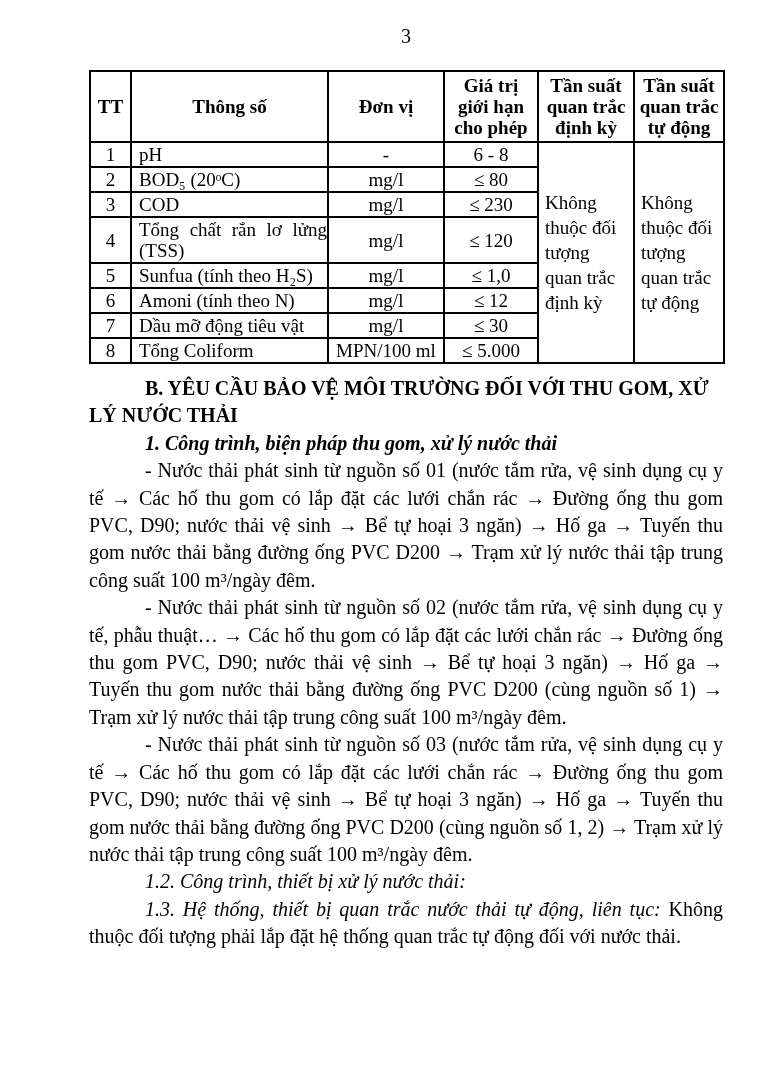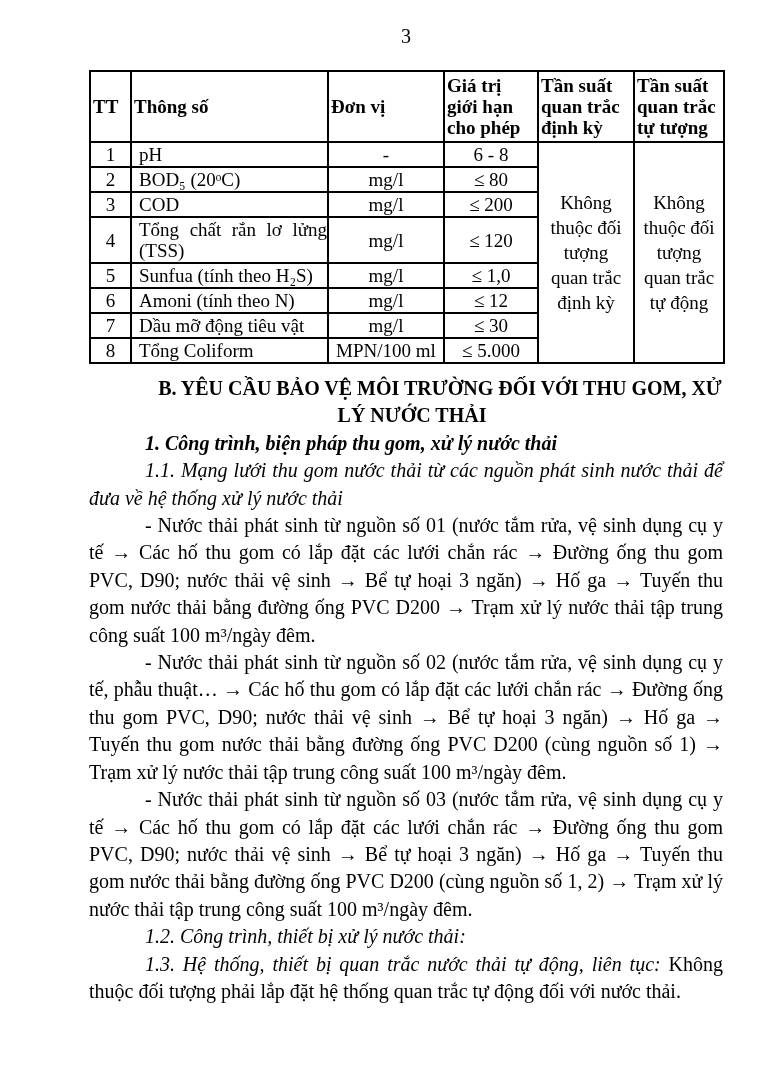--- a/index.html
+++ b/index.html
@@ -27,57 +27,56 @@
     table-layout: fixed;
   }
   .params-table th, .params-table td {
     border: 2px solid #000000;
     font-size: 19px;
     vertical-align: middle;
     overflow: hidden;
   }
   .params-table th {
     font-weight: bold;
-    text-align: left;
+    text-align: center;
     line-height: 21px;
     padding: 3px 2px;
   }
   .params-table td {
     line-height: 21px;
     padding: 1px 4px;
     text-align: center;
   }
   .params-table td.cell-param {
     text-align: justify;
     padding-left: 7px;
     padding-right: 0;
   }
   .params-table td.cell-note {
-    text-align: center;
+    text-align: left;
     line-height: 25px;
     padding: 2px 6px;
   }
   col.c-tt  { width: 41px; }
   col.c-par { width: 197px; }
   col.c-unit{ width: 116px; }
   col.c-lim { width: 94px; }
   col.c-per { width: 96px; }
   col.c-aut { width: 90px; }
 
   .body-text {
     margin-top: 11px;
     font-size: 20px;
     line-height: 27.4px;
     text-align: justify;
   }
   .body-text p { text-indent: 56px; }
   .heading-b {
     font-weight: bold;
-    text-align: center;
-    margin-left: 12px;
+    text-align: left;
   }
   .heading-1 { font-weight: bold; font-style: italic; }
   .it { font-style: italic; }
 </style>
 </head>
 <body>
 
 <div class="page">
 
   <div class="page-number">3</div>
@@ -91,21 +90,21 @@
         <col class="c-per">
         <col class="c-aut">
     </colgroup>
     <thead>
       <tr>
         <th>TT</th>
         <th>Thông số</th>
         <th>Đơn vị</th>
         <th>Giá trị giới hạn cho phép</th>
         <th>Tần suất quan trắc định kỳ</th>
-        <th>Tần suất quan trắc tự tượng</th>
+        <th>Tần suất quan trắc tự động</th>
       </tr>
     </thead>
     <tbody>
       <tr>
         <td class="cell-tt">1</td>
         <td class="cell-param">pH</td>
         <td class="cell-unit">-</td>
         <td class="cell-limit">6 - 8</td>
         <td class="cell-note" rowspan="8">Không thuộc đối tượng quan trắc định kỳ</td>
         <td class="cell-note" rowspan="8">Không thuộc đối tượng quan trắc tự động</td>
@@ -113,21 +112,21 @@
       <tr>
         <td class="cell-tt">2</td>
         <td class="cell-param">BOD₅ (20ᵒC)</td>
         <td class="cell-unit">mg/l</td>
         <td class="cell-limit">≤ 80</td>
       </tr>
       <tr>
         <td class="cell-tt">3</td>
         <td class="cell-param">COD</td>
         <td class="cell-unit">mg/l</td>
-        <td class="cell-limit">≤ 200</td>
+        <td class="cell-limit">≤ 230</td>
       </tr>
       <tr>
         <td class="cell-tt">4</td>
         <td class="cell-param">Tổng chất rắn lơ lửng (TSS)</td>
         <td class="cell-unit">mg/l</td>
         <td class="cell-limit">≤ 120</td>
       </tr>
       <tr>
         <td class="cell-tt">5</td>
         <td class="cell-param">Sunfua (tính theo H₂S)</td>
@@ -151,21 +150,20 @@
         <td class="cell-param">Tổng Coliform</td>
         <td class="cell-unit">MPN/100 ml</td>
         <td class="cell-limit">≤ 5.000</td>
       </tr>
     </tbody>
   </table>
 
   <div class="body-text">
     <p class="heading-b">B. YÊU CẦU BẢO VỆ MÔI TRƯỜNG ĐỐI VỚI THU GOM, XỬ LÝ NƯỚC THẢI</p>
     <p class="heading-1">1. Công trình, biện pháp thu gom, xử lý nước thải</p>
-    <p class="it">1.1. Mạng lưới thu gom nước thải từ các nguồn phát sinh nước thải để đưa về hệ thống xử lý nước thải</p>
     <p>- Nước thải phát sinh từ nguồn số 01 (nước tắm rửa, vệ sinh dụng cụ y tế → Các hố thu gom có lắp đặt các lưới chắn rác → Đường ống thu gom PVC, D90; nước thải vệ sinh → Bể tự hoại 3 ngăn) → Hố ga → Tuyến thu gom nước thải bằng đường ống PVC D200 → Trạm xử lý nước thải tập trung công suất 100 m³/ngày đêm.</p>
     <p>- Nước thải phát sinh từ nguồn số 02 (nước tắm rửa, vệ sinh dụng cụ y tế, phẫu thuật… → Các hố thu gom có lắp đặt các lưới chắn rác → Đường ống thu gom PVC, D90; nước thải vệ sinh → Bể tự hoại 3 ngăn) → Hố ga → Tuyến thu gom nước thải bằng đường ống PVC D200 (cùng nguồn số 1) → Trạm xử lý nước thải tập trung công suất 100 m³/ngày đêm.</p>
     <p>- Nước thải phát sinh từ nguồn số 03 (nước tắm rửa, vệ sinh dụng cụ y tế → Các hố thu gom có lắp đặt các lưới chắn rác → Đường ống thu gom PVC, D90; nước thải vệ sinh → Bể tự hoại 3 ngăn) → Hố ga → Tuyến thu gom nước thải bằng đường ống PVC D200 (cùng nguồn số 1, 2) → Trạm xử lý nước thải tập trung công suất 100 m³/ngày đêm.</p>
     <p class="it">1.2. Công trình, thiết bị xử lý nước thải:</p>
     <p>
       <span class="it">1.3. Hệ thống, thiết bị quan trắc nước thải tự động, liên tục: </span><span>Không thuộc đối tượng phải lắp đặt hệ thống quan trắc tự động đối với nước thải.</span>
     </p>
   </div>
 
 </div>

